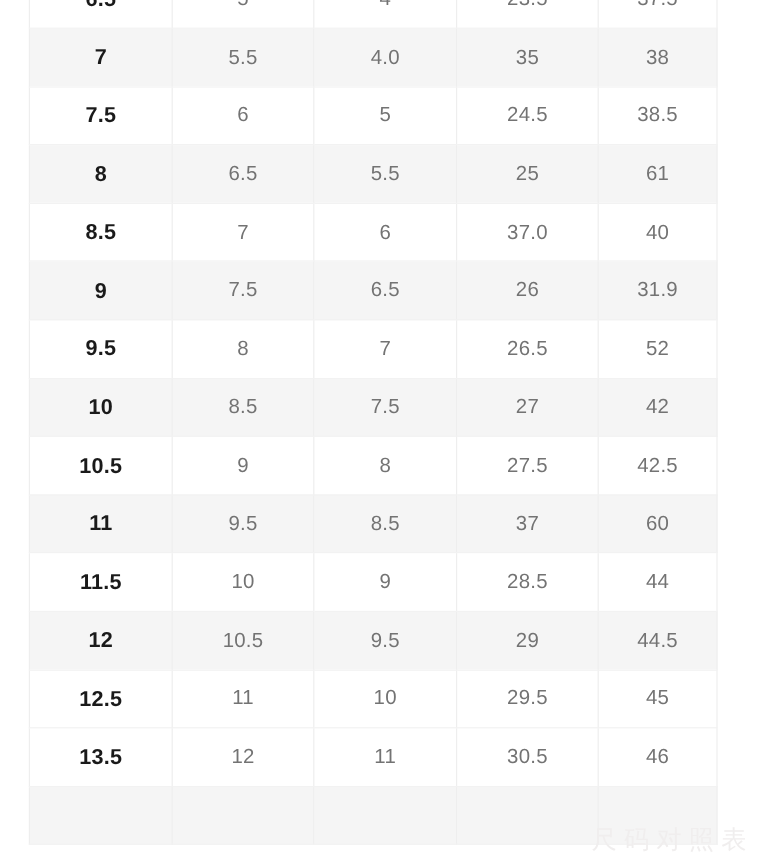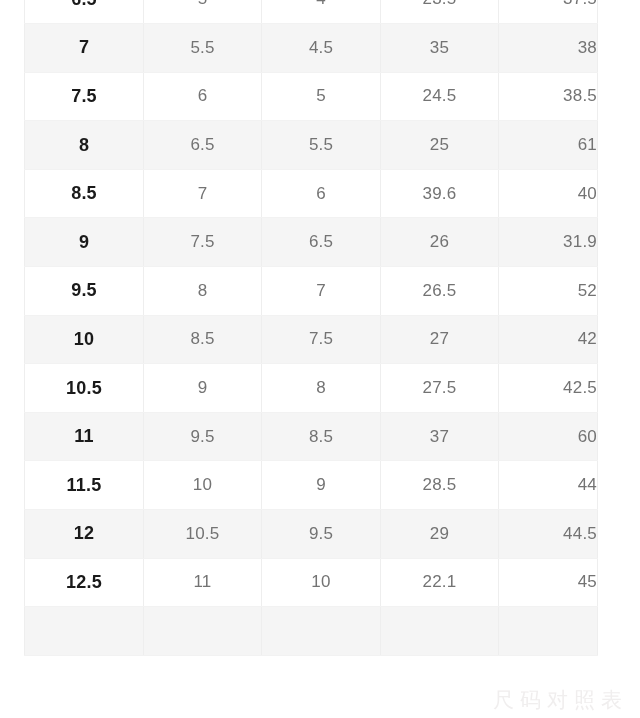--- a/index.html
+++ b/index.html
@@ -43,21 +43,20 @@
     color: #737373;
     font-weight: 400;
     border-right: 1px solid #eeeeee;
     border-bottom: 1px solid #f2f2f2;
     letter-spacing: 0.2px;
     padding: 0;
   }
 
   #size-table td:last-child {
     border-right: 1px solid #eeeeee;
-    text-align: right;
   }
 
   
   #size-table td.col-primary {
     color: #1a1a1a;
     font-weight: 700;
     font-size: 18px;
     border-left: 1px solid #eeeeee;
   }
 
@@ -106,21 +105,21 @@
         <tr class="row-plain">
           <td class="col-primary">6.5</td>
           <td>5</td>
           <td>4</td>
           <td>23.5</td>
           <td>37.5</td>
         </tr>
         <tr class="row-shaded">
           <td class="col-primary">7</td>
           <td>5.5</td>
-          <td>4.5</td>
+          <td>4.0</td>
           <td>35</td>
           <td>38</td>
         </tr>
         <tr class="row-plain">
           <td class="col-primary">7.5</td>
           <td>6</td>
           <td>5</td>
           <td>24.5</td>
           <td>38.5</td>
         </tr>
@@ -128,21 +127,21 @@
           <td class="col-primary">8</td>
           <td>6.5</td>
           <td>5.5</td>
           <td>25</td>
           <td>61</td>
         </tr>
         <tr class="row-plain">
           <td class="col-primary">8.5</td>
           <td>7</td>
           <td>6</td>
-          <td>39.6</td>
+          <td>37.0</td>
           <td>40</td>
         </tr>
         <tr class="row-shaded">
           <td class="col-primary">9</td>
           <td>7.5</td>
           <td>6.5</td>
           <td>26</td>
           <td>31.9</td>
         </tr>
         <tr class="row-plain">
@@ -184,22 +183,29 @@
           <td class="col-primary">12</td>
           <td>10.5</td>
           <td>9.5</td>
           <td>29</td>
           <td>44.5</td>
         </tr>
         <tr class="row-plain">
           <td class="col-primary">12.5</td>
           <td>11</td>
           <td>10</td>
-          <td>22.1</td>
+          <td>29.5</td>
           <td>45</td>
+        </tr>
+        <tr class="row-plain">
+          <td class="col-primary">13.5</td>
+          <td>12</td>
+          <td>11</td>
+          <td>30.5</td>
+          <td>46</td>
         </tr>
         <tr class="row-shaded">
           <td class="col-primary"></td>
           <td></td>
           <td></td>
           <td></td>
           <td></td>
         </tr>
       </tbody>
   </table>

